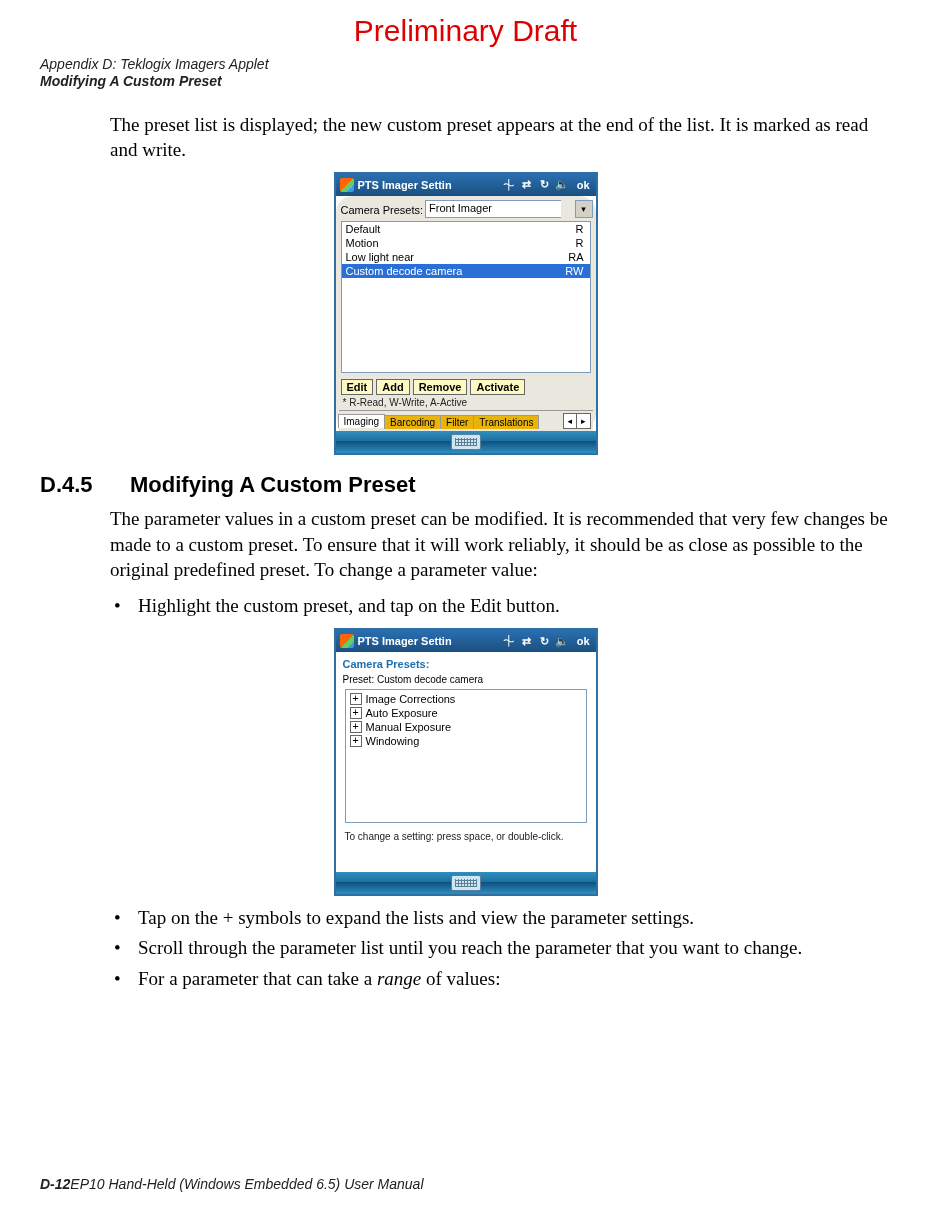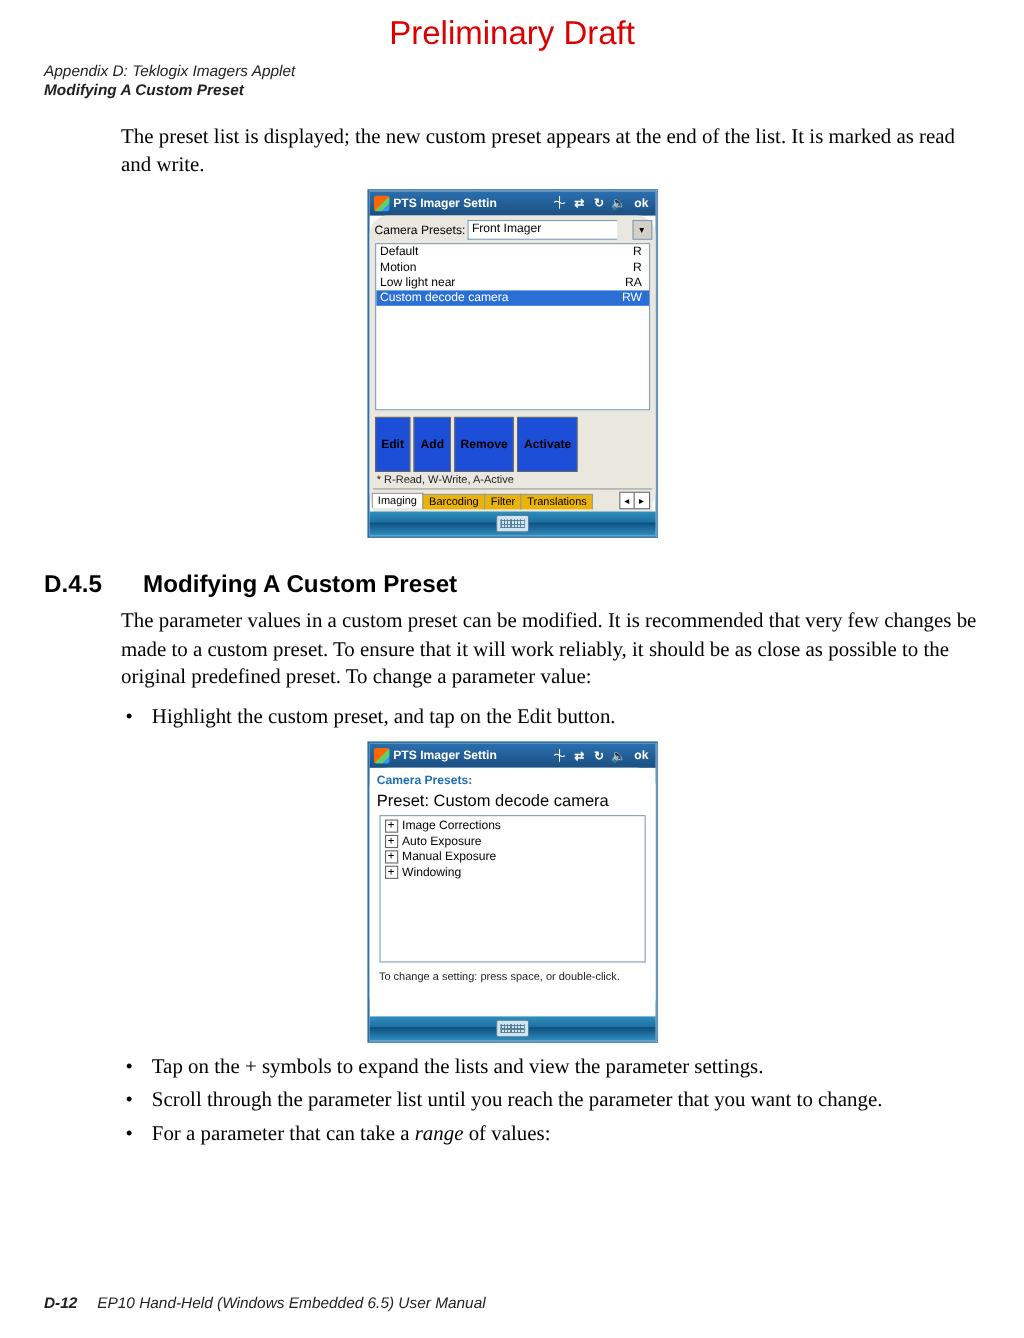--- a/index.html
+++ b/index.html
@@ -65,21 +65,21 @@
     content: "•";
     position: absolute;
     left: 4px;
     top: 0;
     font-size: 19px;
   }
   .section-heading {
     font-family: "Trebuchet MS", Verdana, sans-serif;
     font-weight: bold;
     font-size: 22px;
-    margin: 30px 0 8px 0;
+    margin: 18px 0 8px 0;
   }
   .section-num {
     display: inline-block;
     width: 90px;
   }
   em.range { font-style: italic; }
 
   
   .shot {
     width: 260px;
@@ -132,22 +132,22 @@
     height:150px; overflow:hidden; position:relative;
   }
   .listrow {
     display:flex; justify-content:space-between; padding:1px 6px 1px 4px;
     font-size:11px; color:#000;
   }
   .listrow.sel { background:#2a6fd6; color:#fff; }
 
   .btnbar { padding:2px 2px 2px 2px; display:flex; gap:3px; }
   .wbtn {
-    border:1px solid #666; background:#1d4ed8; font-size:11px; font-weight:bold;
-    padding:18px 5px; font-family:Tahoma,Verdana,sans-serif;
+    border:1px solid #666; background:#fef9c3; font-size:11px; font-weight:bold;
+    padding:1px 5px; font-family:Tahoma,Verdana,sans-serif;
   }
   .legend {
     font-size:10px; padding:0 4px 2px 4px; color:#222;
   }
 
   .tabbar {
     display:flex; align-items:center; background:#e9e7de;
     border-top:1px solid #999; height:20px; font-size:10px;
   }
   .tab {
@@ -176,40 +176,40 @@
     background: repeating-linear-gradient(90deg,#5a7f99 0 1px,transparent 1px 3px),
                 repeating-linear-gradient(0deg,#5a7f99 0 1px,transparent 1px 3px);
   }
 
   
   .cam-header {
     color:#1e6fb0; font-weight:bold; font-size:11px; padding:4px 4px 2px 4px;
     font-family: Tahoma, Verdana, sans-serif;
   }
   .preset-label {
-    font-size:15px; padding:2px 4px 4px 4px; color:#000;
+    font-size:10px; padding:2px 4px 4px 4px; color:#000;
   }
   .treebox {
     background:#fff; border:1px solid #7f9db9; margin:0 6px 4px 6px;
     height:128px; overflow:hidden; padding:2px 2px;
   }
   .treerow { display:flex; align-items:center; gap:4px; font-size:11px; padding:1px 2px; }
   .plusbox { width:10px; height:10px; border:1px solid #666; background:#fff;
              display:flex; align-items:center; justify-content:center; font-size:10px; line-height:1;
              font-family: monospace; }
   .hint {
     font-size:10px; color:#222; padding:4px 6px 28px 6px; line-height:1.25;
   }
 
   .footer {
     position:absolute; left:40px; bottom:24px;
     font-family: "Trebuchet MS", Verdana, sans-serif; font-style: italic;
     font-size: 14px; color:#222;
   }
-  .footer .pg { font-weight:bold; margin-right:18px;}
+  .footer .pg { font-weight:bold; }
 </style>
 </head>
 <body>
 
 <div class="page">
 
   <div class="watermark">Preliminary Draft</div>
 
   <div>
     <div class="hdr-appendix">Appendix D:  Teklogix Imagers Applet</div>

